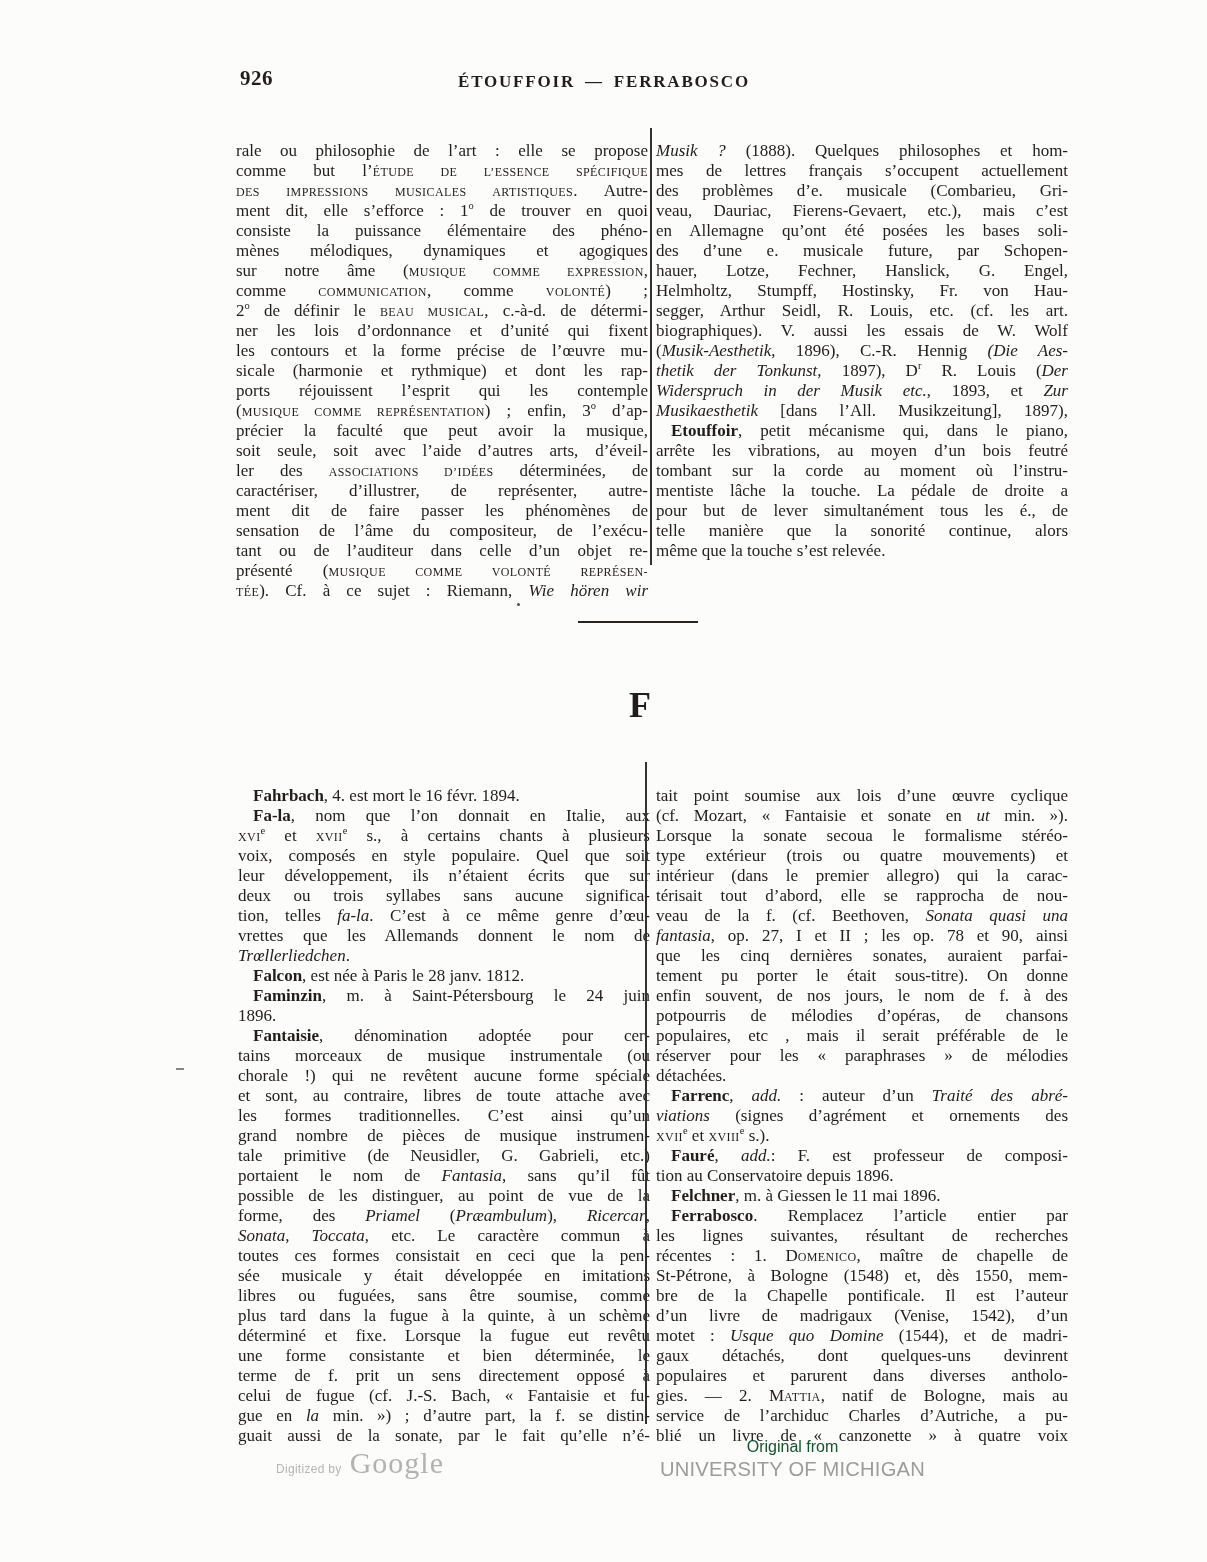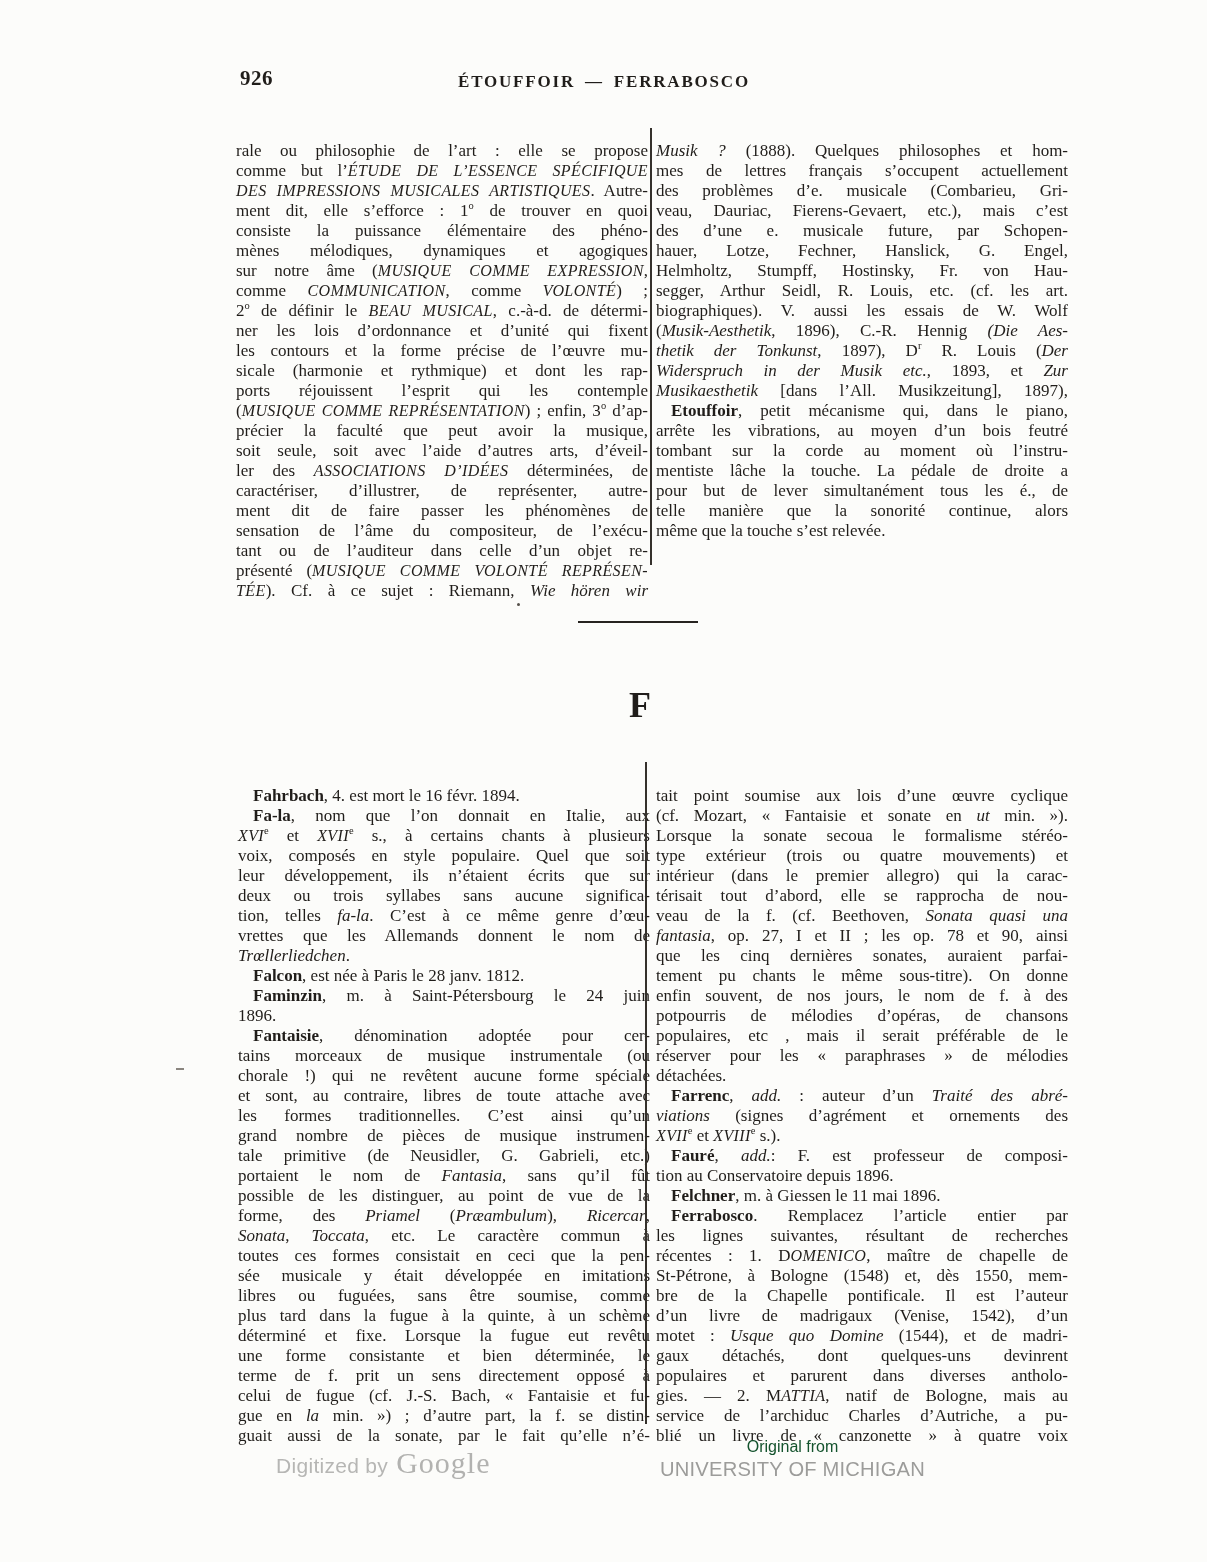--- a/index.html
+++ b/index.html
@@ -23,37 +23,37 @@
   #tl { left:236px; top:112px; }
   #tr { left:656px; top:112px; }
   #bl { left:238px; top:757px; }
   #br { left:656px; top:757px; }
   .line {
     height:20px; line-height:20px; font-size:17px;
     white-space:normal; overflow:visible;
   }
   .jl { text-align:justify; text-align-last:justify; }
   .ind { text-indent:15px; }
-  .sc { font-size:16px; letter-spacing:0.4px;font-style:italic; }
+  .sc { font-size:12px; letter-spacing:0.4px; }
   sup { font-size:10.5px; vertical-align:super; line-height:0; }
   b { font-weight:bold; }
   .vrule { position:absolute; width:1.5px; background:#35312c; }
   .vrule.top { left:650px; top:128px; height:437px; }
   .vrule.bottom { left:645px; top:762px; height:662px; }
   .hdiv { position:absolute; left:578px; top:621px; width:120px; height:2px; background:#26231f; }
   .fhead {
     position:absolute; left:580px; top:684px; width:120px;
     text-align:center; font-size:36px; font-weight:bold;
   }
   .fl {
     position:absolute; left:276px; top:1446px;
     display:flex; align-items:baseline; gap:8px;
     font-family:"Liberation Sans","DejaVu Sans",sans-serif;
   }
-  .dby { font-size:21px; color:#b6b6b4; letter-spacing:0.3px; }
+  .dby { font-size:12px; color:#b6b6b4; letter-spacing:0.3px; }
   .glogo {
     font-family:"Liberation Serif","DejaVu Serif",serif;
     font-size:30px; color:#b2b2b0; letter-spacing:1px;
   }
   .fr {
     position:absolute; left:650px; top:1438px; width:285px;
     text-align:center;
     font-family:"Liberation Sans","DejaVu Sans",sans-serif;
     color:#a2a2a0;
   }
@@ -91,20 +91,21 @@
     <div class="line jl">sensation de l’âme du compositeur, de l’exécu-</div>
     <div class="line jl">tant ou de l’auditeur dans celle d’un objet re-</div>
     <div class="line jl">présenté (<span class="sc">MUSIQUE COMME VOLONTÉ REPRÉSEN-</span></div>
     <div class="line jl"><span class="sc">TÉE</span>). Cf. à ce sujet : Riemann, <i>Wie hören wir</i></div>
   </div>
 <div class="col" id="tr">
     <div class="line jl"><i>Musik ?</i> (1888).  Quelques  philosophes  et hom-</div>
     <div class="line jl">mes de lettres français s’occupent actuellement</div>
     <div class="line jl">des problèmes d’e. musicale (Combarieu, Gri-</div>
     <div class="line jl">veau, Dauriac, Fierens-Gevaert, etc.), mais c’est</div>
+    <div class="line jl">en Allemagne qu’ont été posées les bases soli-</div>
     <div class="line jl">des d’une e. musicale future, par Schopen-</div>
     <div class="line jl">hauer, Lotze, Fechner, Hanslick, G. Engel,</div>
     <div class="line jl">Helmholtz, Stumpff, Hostinsky, Fr. von Hau-</div>
     <div class="line jl">segger, Arthur Seidl, R. Louis, etc. (cf. les art.</div>
     <div class="line jl">biographiques). V. aussi les essais de W. Wolf</div>
     <div class="line jl">(<i>Musik-Aesthetik</i>, 1896), C.-R. Hennig <i>(Die Aes-</i></div>
     <div class="line jl"><i>thetik der Tonkunst</i>, 1897), D<sup>r</sup> R. Louis (<i>Der</i></div>
     <div class="line jl"><i>Widerspruch in der Musik etc.</i>, 1893, et <i>Zur</i></div>
     <div class="line jl"><i>Musikaesthetik</i> [dans l’All. Musikzeitung], 1897),</div>
     <div class="line jl ind"><b>Etouffoir</b>, petit mécanisme qui, dans le piano,</div>
@@ -159,21 +160,21 @@
 <div class="col" id="br">
     <div class="line jl">tait point soumise aux lois d’une œuvre cyclique</div>
     <div class="line jl">(cf. Mozart, « Fantaisie et sonate en <i>ut</i> min. »).</div>
     <div class="line jl">Lorsque la sonate secoua le formalisme stéréo-</div>
     <div class="line jl">type extérieur (trois ou quatre mouvements) et</div>
     <div class="line jl">intérieur (dans le premier allegro) qui la carac-</div>
     <div class="line jl">térisait tout d’abord, elle se rapprocha de nou-</div>
     <div class="line jl">veau de la f. (cf. Beethoven, <i>Sonata quasi una</i></div>
     <div class="line jl"><i>fantasia</i>, op. 27, I et II ; les op. 78 et 90, ainsi</div>
     <div class="line jl">que les cinq dernières sonates, auraient parfai-</div>
-    <div class="line jl">tement pu chants le même sous-titre). On donne</div>
+    <div class="line jl">tement pu porter le était sous-titre). On donne</div>
     <div class="line jl">enfin souvent, de nos jours, le nom de f. à des</div>
     <div class="line jl">potpourris de mélodies d’opéras, de chansons</div>
     <div class="line jl">populaires, etc , mais il serait préférable de le</div>
     <div class="line jl">réserver pour les « paraphrases » de mélodies</div>
     <div class="line">détachées.</div>
     <div class="line jl ind"><b>Farrenc</b>, <i>add.</i> : auteur d’un <i>Traité des abré-</i></div>
     <div class="line jl"><i>viations</i> (signes d’agrément et ornements des</div>
     <div class="line"><span class="sc">XVII</span><sup>e</sup> et <span class="sc">XVIII</span><sup>e</sup> s.).</div>
     <div class="line jl ind"><b>Fauré</b>, <i>add.</i>: F. est professeur de composi-</div>
     <div class="line">tion au Conservatoire depuis 1896.</div>

